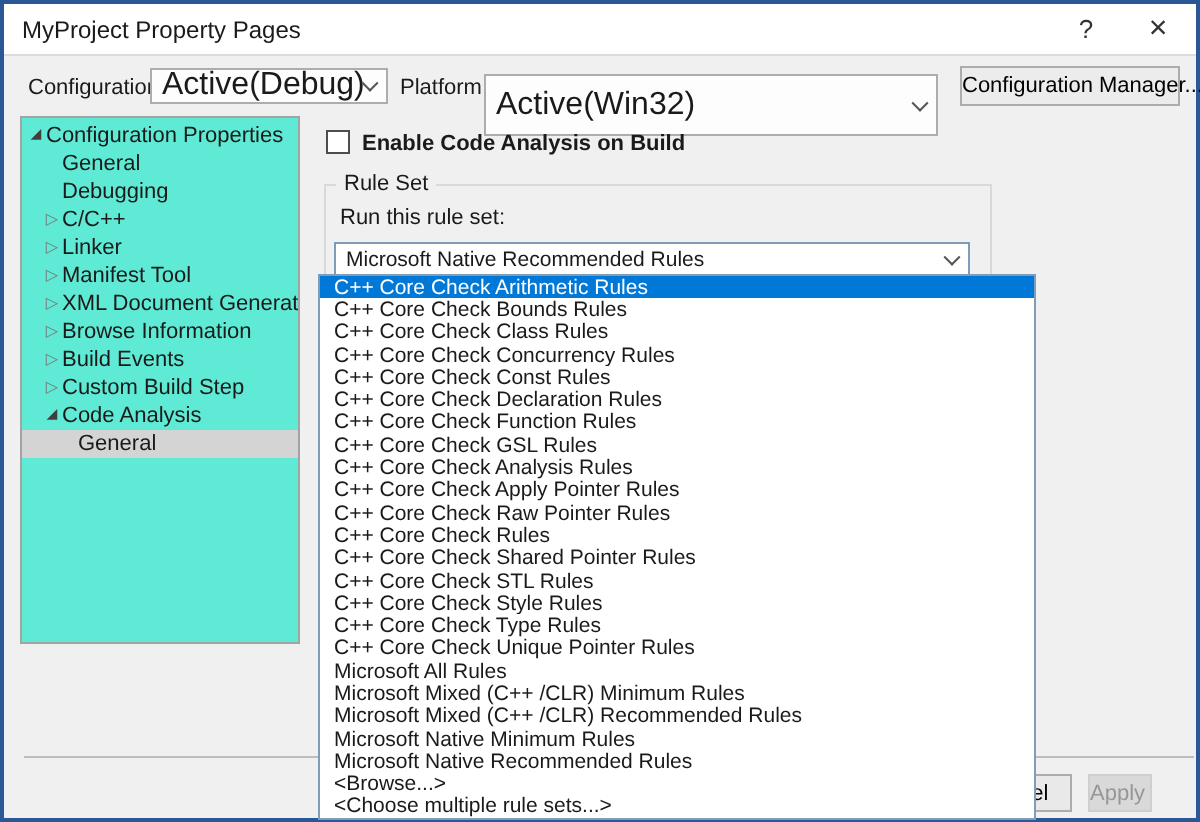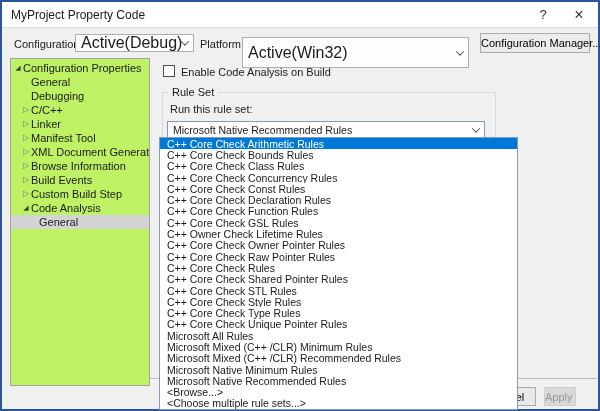--- a/index.html
+++ b/index.html
@@ -24,31 +24,31 @@
   .chev { margin-left:auto; width:6px; height:6px; flex:none;
           border-right:1px solid #555; border-bottom:1px solid #555;
           transform:rotate(45deg) translate(-1px,-1px); }
 
   .btn { position:absolute; font-size:11px; display:flex; align-items:center; justify-content:flex-start;
          white-space:nowrap; cursor:default; }
   .cfg-mgr { left:478px; top:31px; width:110px; height:20px; background:#ececec; border:1px solid #acacac; }
   .cancel  { left:487px; top:385px; width:47px; height:19px; background:#e9e9e9; border:1px solid #acacac; }
   .apply   { left:542px; top:385px; width:32px; height:19px; background:#d9d9d9; border:1px solid #cfcfcf; color:#979797; }
 
-  .tree { position:absolute; left:8px; top:56px; width:140px; height:328px; background:#bef264;
+  .tree { position:absolute; left:8px; top:56px; width:140px; height:264px; background:#5eead4;
           border:1px solid #a3a3a3; padding-top:2px; z-index:2; overflow:hidden; }
   .titem { display:flex; align-items:center; height:14px; font-size:11px; color:#1a1a1a; white-space:nowrap; }
   .titem.sel { background:var(--tree-selected-bg,#d4d4d4); }
   .tglyph { width:10px; flex:none; text-align:center; line-height:14px; }
   .tglyph.expanded { font-size:7px; color:#3f3f3f; }
   .tglyph.collapsed { font-size:8px; color:#777; }
   .lvl0 { padding-left:2px; } .lvl1 { padding-left:10px; } .lvl2 { padding-left:18px; }
 
   .chkbox { position:absolute; left:161px; top:63px; width:12px; height:12px; background:#fff; border:1px solid #4d4d4d; }
-  .chklabel { left:179px; top:64px; }
+  .chklabel { left:179px; top:64px;font-weight:bold; }
 
   .groupbox { position:absolute; left:160px; top:90px; width:334px; height:203px; border:1px solid #d9d9d9; z-index:1; }
   .grouplabel { left:166px; top:84px; background:#f0f0f0; padding:0 4px; z-index:2; }
 
   .runlabel { left:168px; top:101px; }
 
   .rule-combo { left:165px; top:119px; width:318px; height:17px; background:#fff;
                 border:1px solid #7f9db9; font-size:10.5px; z-index:3; }
 
   .listbox { position:absolute; left:157px; top:135px; width:359px; height:273px; background:#fff;
@@ -61,21 +61,21 @@
               text-decoration:underline; z-index:4; }
 
   .separator { position:absolute; left:10px; top:376px; width:585px; height:1px; background:#bdbdbd; z-index:1; }
 </style>
 </head>
 <body>
 
 <div class="dialog">
 
   <div class="titlebar">
-    <span class="title">MyProject Property Code</span>
+    <span class="title">MyProject Property Pages</span>
   </div>
   <div class="win-btn help">
     <span>?</span>
   </div>
   <div class="win-btn close">
     <span>×</span>
   </div>
 
   <span class="lbl" style="left:12px;top:36px">Configuration:</span>
   <div class="combo" style="left:73px;top:32px;width:119px;height:18px">
@@ -157,22 +157,22 @@
 
   <div class="listbox">
       <div class="ditem dsel">C++ Core Check Arithmetic Rules</div>
       <div class="ditem">C++ Core Check Bounds Rules</div>
       <div class="ditem">C++ Core Check Class Rules</div>
       <div class="ditem">C++ Core Check Concurrency Rules</div>
       <div class="ditem">C++ Core Check Const Rules</div>
       <div class="ditem">C++ Core Check Declaration Rules</div>
       <div class="ditem">C++ Core Check Function Rules</div>
       <div class="ditem">C++ Core Check GSL Rules</div>
-      <div class="ditem">C++ Owner Check Lifetime Rules</div>
-      <div class="ditem">C++ Core Check Owner Pointer Rules</div>
+      <div class="ditem">C++ Core Check Analysis Rules</div>
+      <div class="ditem">C++ Core Check Apply Pointer Rules</div>
       <div class="ditem">C++ Core Check Raw Pointer Rules</div>
       <div class="ditem">C++ Core Check Rules</div>
       <div class="ditem">C++ Core Check Shared Pointer Rules</div>
       <div class="ditem">C++ Core Check STL Rules</div>
       <div class="ditem">C++ Core Check Style Rules</div>
       <div class="ditem">C++ Core Check Type Rules</div>
       <div class="ditem">C++ Core Check Unique Pointer Rules</div>
       <div class="ditem">Microsoft All Rules</div>
       <div class="ditem">Microsoft Mixed (C++ /CLR) Minimum Rules</div>
       <div class="ditem">Microsoft Mixed (C++ /CLR) Recommended Rules</div>

